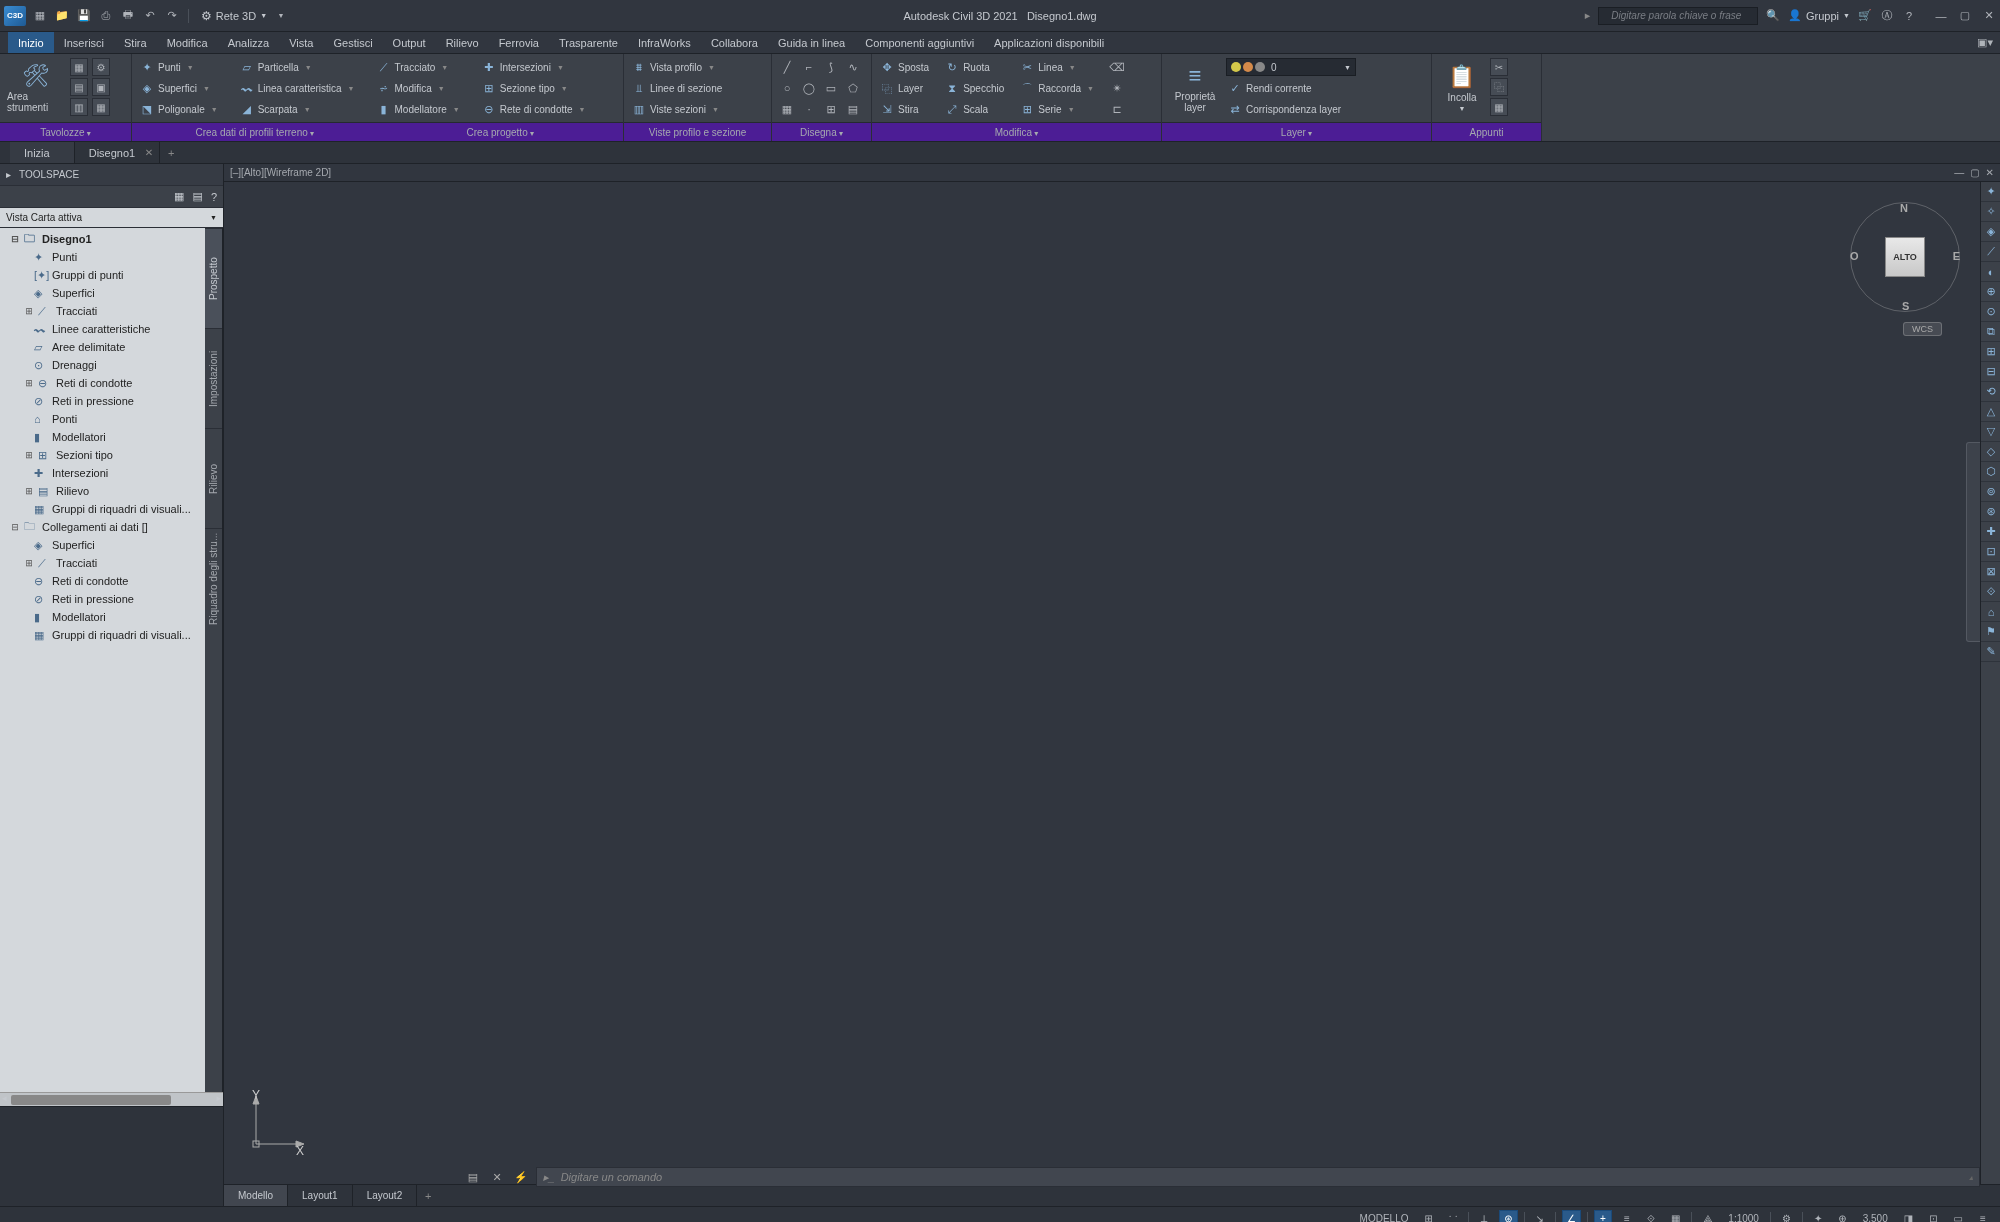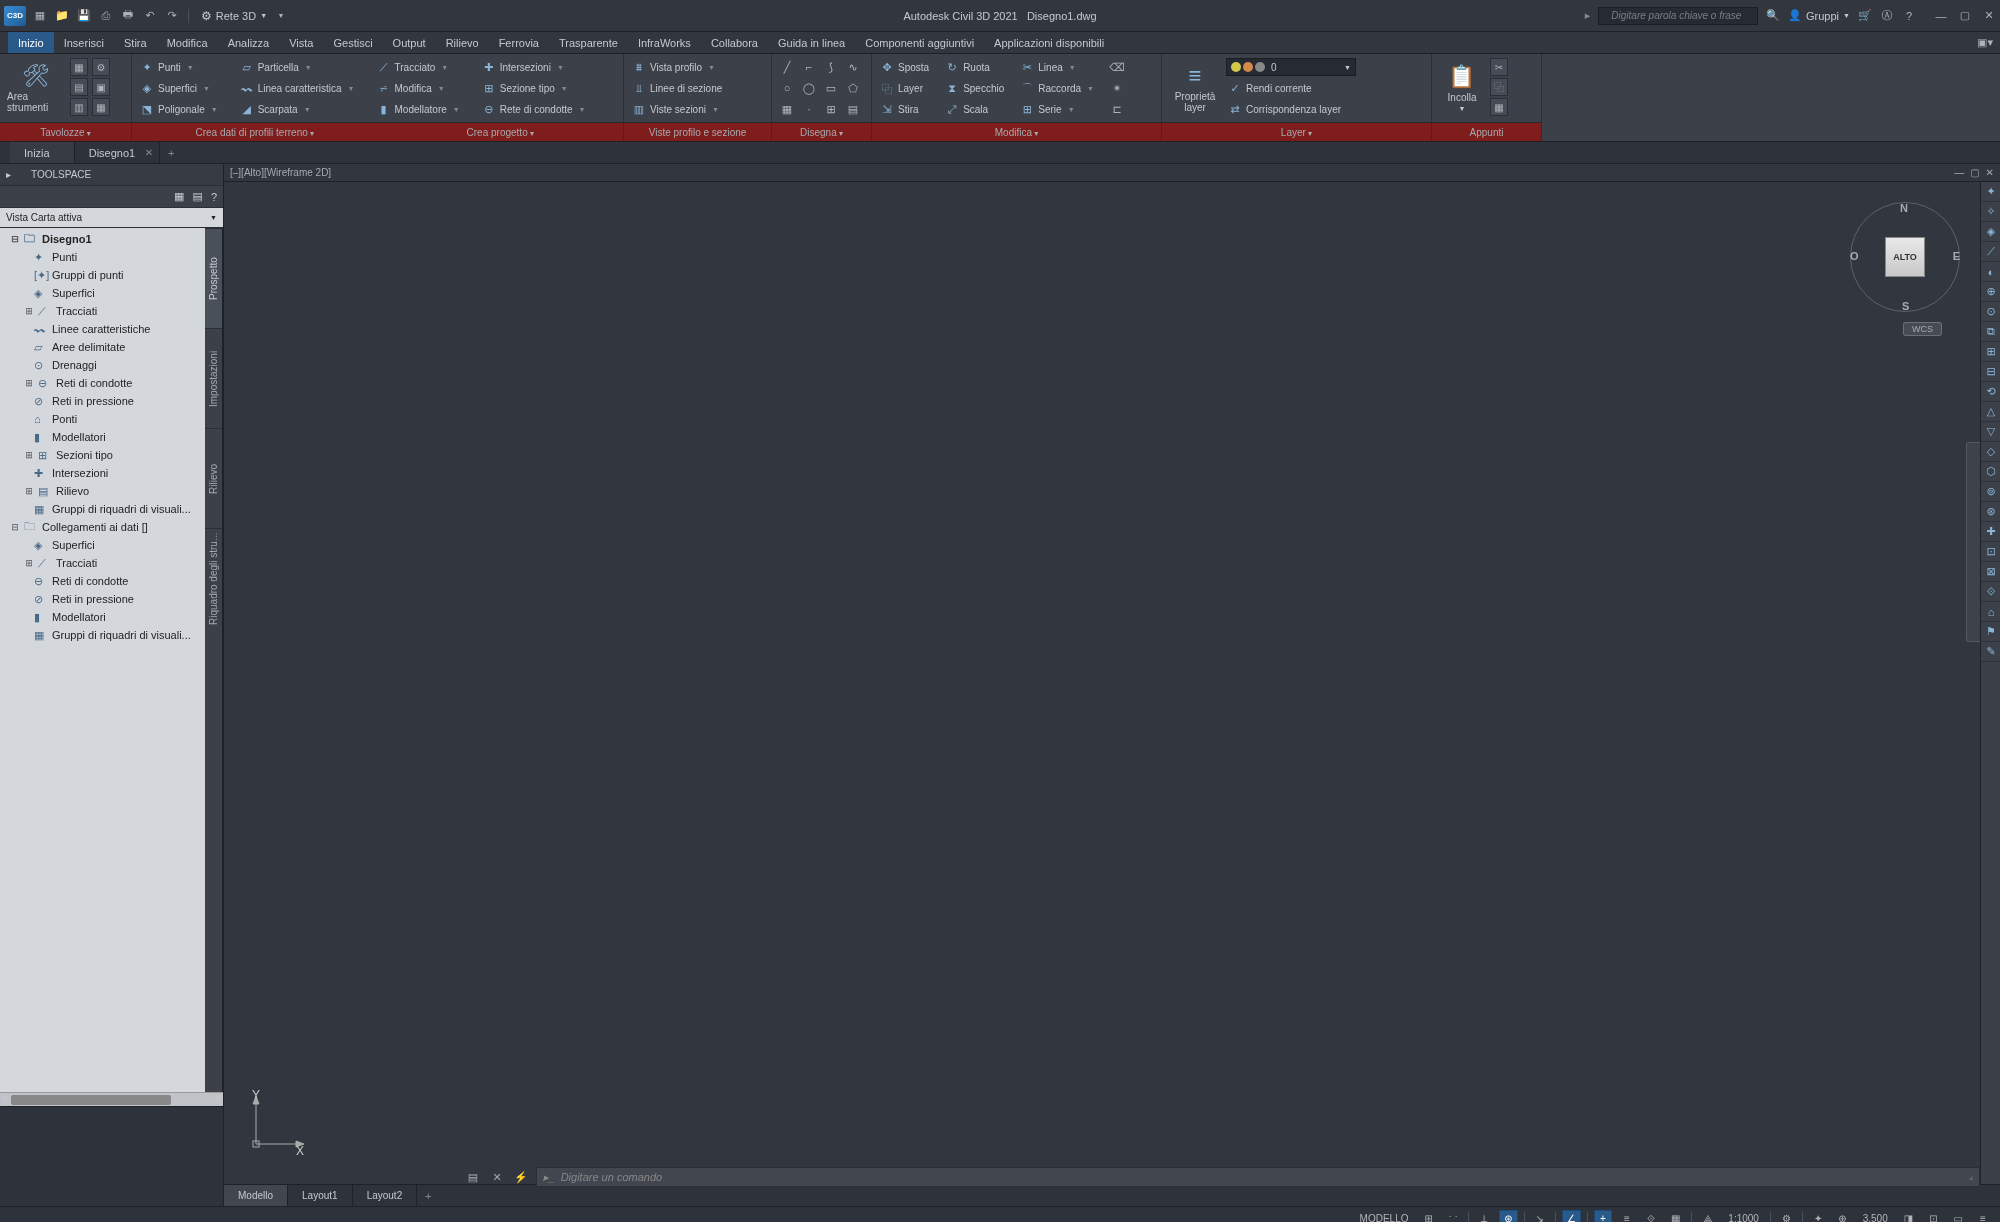--- a/index.html
+++ b/index.html
@@ -23,21 +23,21 @@
 
 .menubar { height:22px; background:#31363f; display:flex; align-items:stretch; padding-left:8px; border-bottom:1px solid #1e2228; }
 .menu-item { padding:0 10px; font-size:11px; color:#c5c9cf; display:flex; align-items:center; cursor:pointer; }
 .menu-item.active { background:#2a5a8a; color:#fff; }
 .menu-end { margin-left:auto; padding-right:8px; display:flex; align-items:center; }
 
 
 .ribbon { height:88px; background:#3c4149; display:flex; border-bottom:1px solid #1e2228; }
 .r-panel { border-right:1px solid #2a2e36; display:flex; flex-direction:column; }
 .r-body { flex:1; display:flex; align-items:flex-start; padding:4px 6px; gap:4px; }
-.r-title { height:20px; background:#7f1d1d; font-size:10px; color:#a5a9af; display:flex; align-items:center; justify-content:center; border-top:1px solid #252a31; }
+.r-title { height:20px; background:#4c1d95; font-size:10px; color:#a5a9af; display:flex; align-items:center; justify-content:center; border-top:1px solid #252a31; }
 .r-title .dd:after { content:" ▾"; font-size:8px; }
 .big-btn { width:60px; height:60px; display:flex; flex-direction:column; align-items:center; justify-content:center; gap:2px; font-size:10px; color:#c5c9cf; cursor:pointer; border:1px solid transparent; }
 .big-btn .bi { font-size:22px; color:#8ab4d8; }
 .mini-col { display:flex; flex-direction:column; gap:2px; }
 .mini-btn { width:18px; height:18px; background:#464c55; border:1px solid #2a2e36; display:flex; align-items:center; justify-content:center; font-size:10px; color:#b0b4ba; cursor:pointer; }
 .r-col { display:flex; flex-direction:column; gap:3px; }
 .r-item { height:18px; display:flex; align-items:center; gap:4px; font-size:10px; color:#c5c9cf; padding:0 2px; cursor:pointer; white-space:nowrap; }
 .r-item .ri { width:14px; height:14px; display:inline-flex; align-items:center; justify-content:center; font-size:11px; color:#8ab4d8; }
 .r-item .dd { font-size:7px; color:#888; margin-left:2px; }
 .icon-row { display:flex; gap:4px; height:18px; align-items:center; }
@@ -445,21 +445,21 @@
   <div class="ftab-plus">+</div>
 </div>
 
 <div class="ws">
 
   <div class="toolspace">
     <div class="ts-head">
       <div class="ts-head-ico">
           <span>▸</span>
         </div>
-      <span style="margin-left:20px">TOOLSPACE</span>
+      <span style="margin-left:8px">TOOLSPACE</span>
     </div>
     <div class="ts-tools">
       <span>▦</span>
       <span>▤</span>
       <span>?</span>
     </div>
     <div class="ts-combo">
       <span>Vista Carta attiva</span>
         <span style="font-size:7px">▼</span>
     </div>

